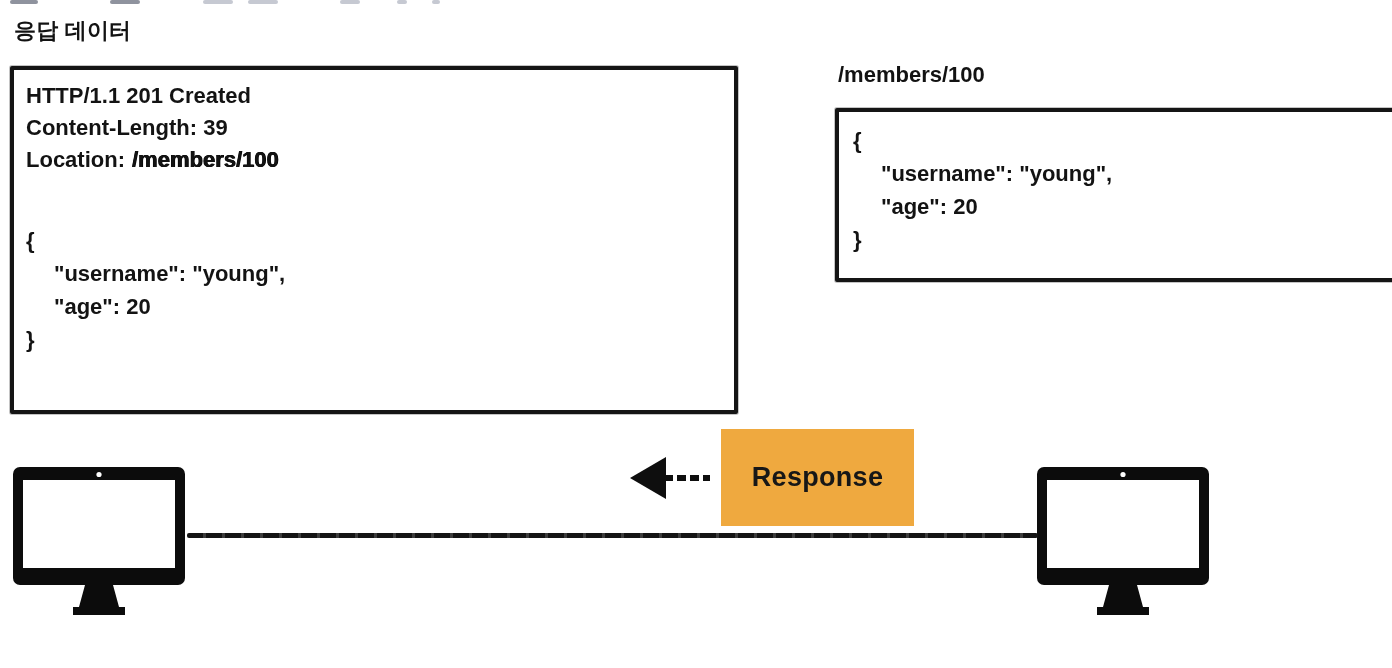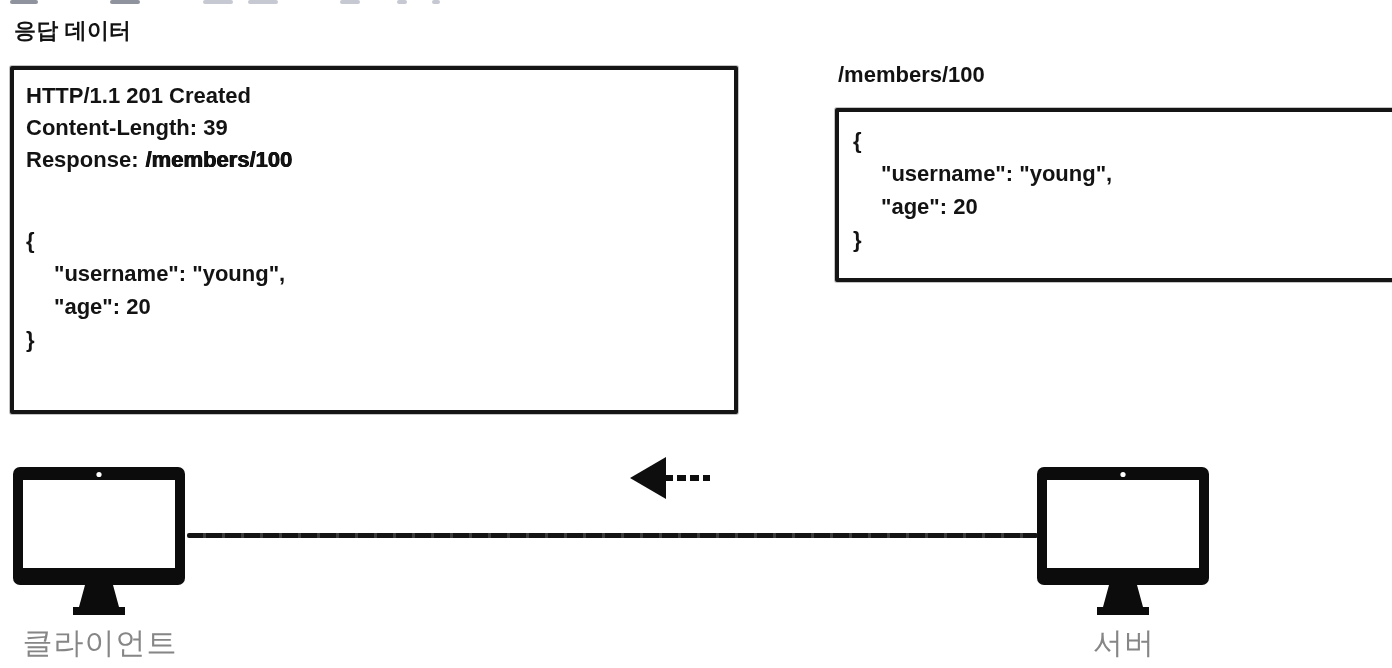--- a/index.html
+++ b/index.html
@@ -82,21 +82,21 @@
   <div class="frag light" style="left:248px;width:30px;"></div>
   <div class="frag light" style="left:340px;width:20px;"></div>
   <div class="frag light" style="left:397px;width:10px;"></div>
   <div class="frag light" style="left:432px;width:8px;"></div>
 
   <h1 class="heading">응답 데이터</h1>
 
   <div class="sketch-box response-box">
     <div class="bline">HTTP/1.1 201 Created</div>
     <div class="bline">Content-Length: 39</div>
-    <div class="bline"><span>Response:</span><span class="heavier">/members/100</span></div>
+    <div class="bline"><span>Location:</span><span class="heavier">/members/100</span></div>
     <div class="gap"></div>
     <div class="jline">{</div>
     <div class="jline indent">"username": "young",</div>
     <div class="jline indent">"age": 20</div>
     <div class="jline">}</div>
   </div>
 
   <div class="resource-title">/members/100</div>
   <div class="sketch-box resource-box">
     <div class="jline">{</div>
@@ -105,20 +105,21 @@
     <div class="jline">}</div>
   </div>
 
   <div class="arrow-wrap">
     <svg width="88" height="50" viewBox="0 0 88 50" aria-hidden="true">
       <polygon points="2,25 38,4 38,46" fill="#0e0e0e"></polygon>
       <line x1="36" y1="25" x2="82" y2="25" stroke="#0e0e0e" stroke-width="6" stroke-dasharray="9 4"></line>
     </svg>
   </div>
 
+  <div class="badge" style="background-color: rgb(239, 169, 63);">Response</div>
 
   <div class="net-line"></div>
 
   <div class="monitor client">
     <svg width="174" height="148" viewBox="0 0 174 148" aria-hidden="true">
       <rect x="0" y="0" width="172" height="118" rx="7" fill="#0c0c0c"></rect>
       <circle cx="86" cy="7.5" r="2.6" fill="#ffffff"></circle>
       <rect x="10" y="13" width="152" height="88" fill="#ffffff"></rect>
       <polygon points="72,118 100,118 106,140 66,140" fill="#0c0c0c"></polygon>
       <rect x="60" y="140" width="52" height="8" fill="#0c0c0c"></rect>
@@ -128,16 +129,14 @@
   <div class="monitor server">
     <svg width="174" height="148" viewBox="0 0 174 148" aria-hidden="true">
       <rect x="0" y="0" width="172" height="118" rx="7" fill="#0c0c0c"></rect>
       <circle cx="86" cy="7.5" r="2.6" fill="#ffffff"></circle>
       <rect x="10" y="13" width="152" height="88" fill="#ffffff"></rect>
       <polygon points="72,118 100,118 106,140 66,140" fill="#0c0c0c"></polygon>
       <rect x="60" y="140" width="52" height="8" fill="#0c0c0c"></rect>
     </svg>
   </div>
 
-  <div class="pc-label client">클라이언트</div>
-  <div class="pc-label server">서버</div>
 
 </div>
 
 </body></html>

